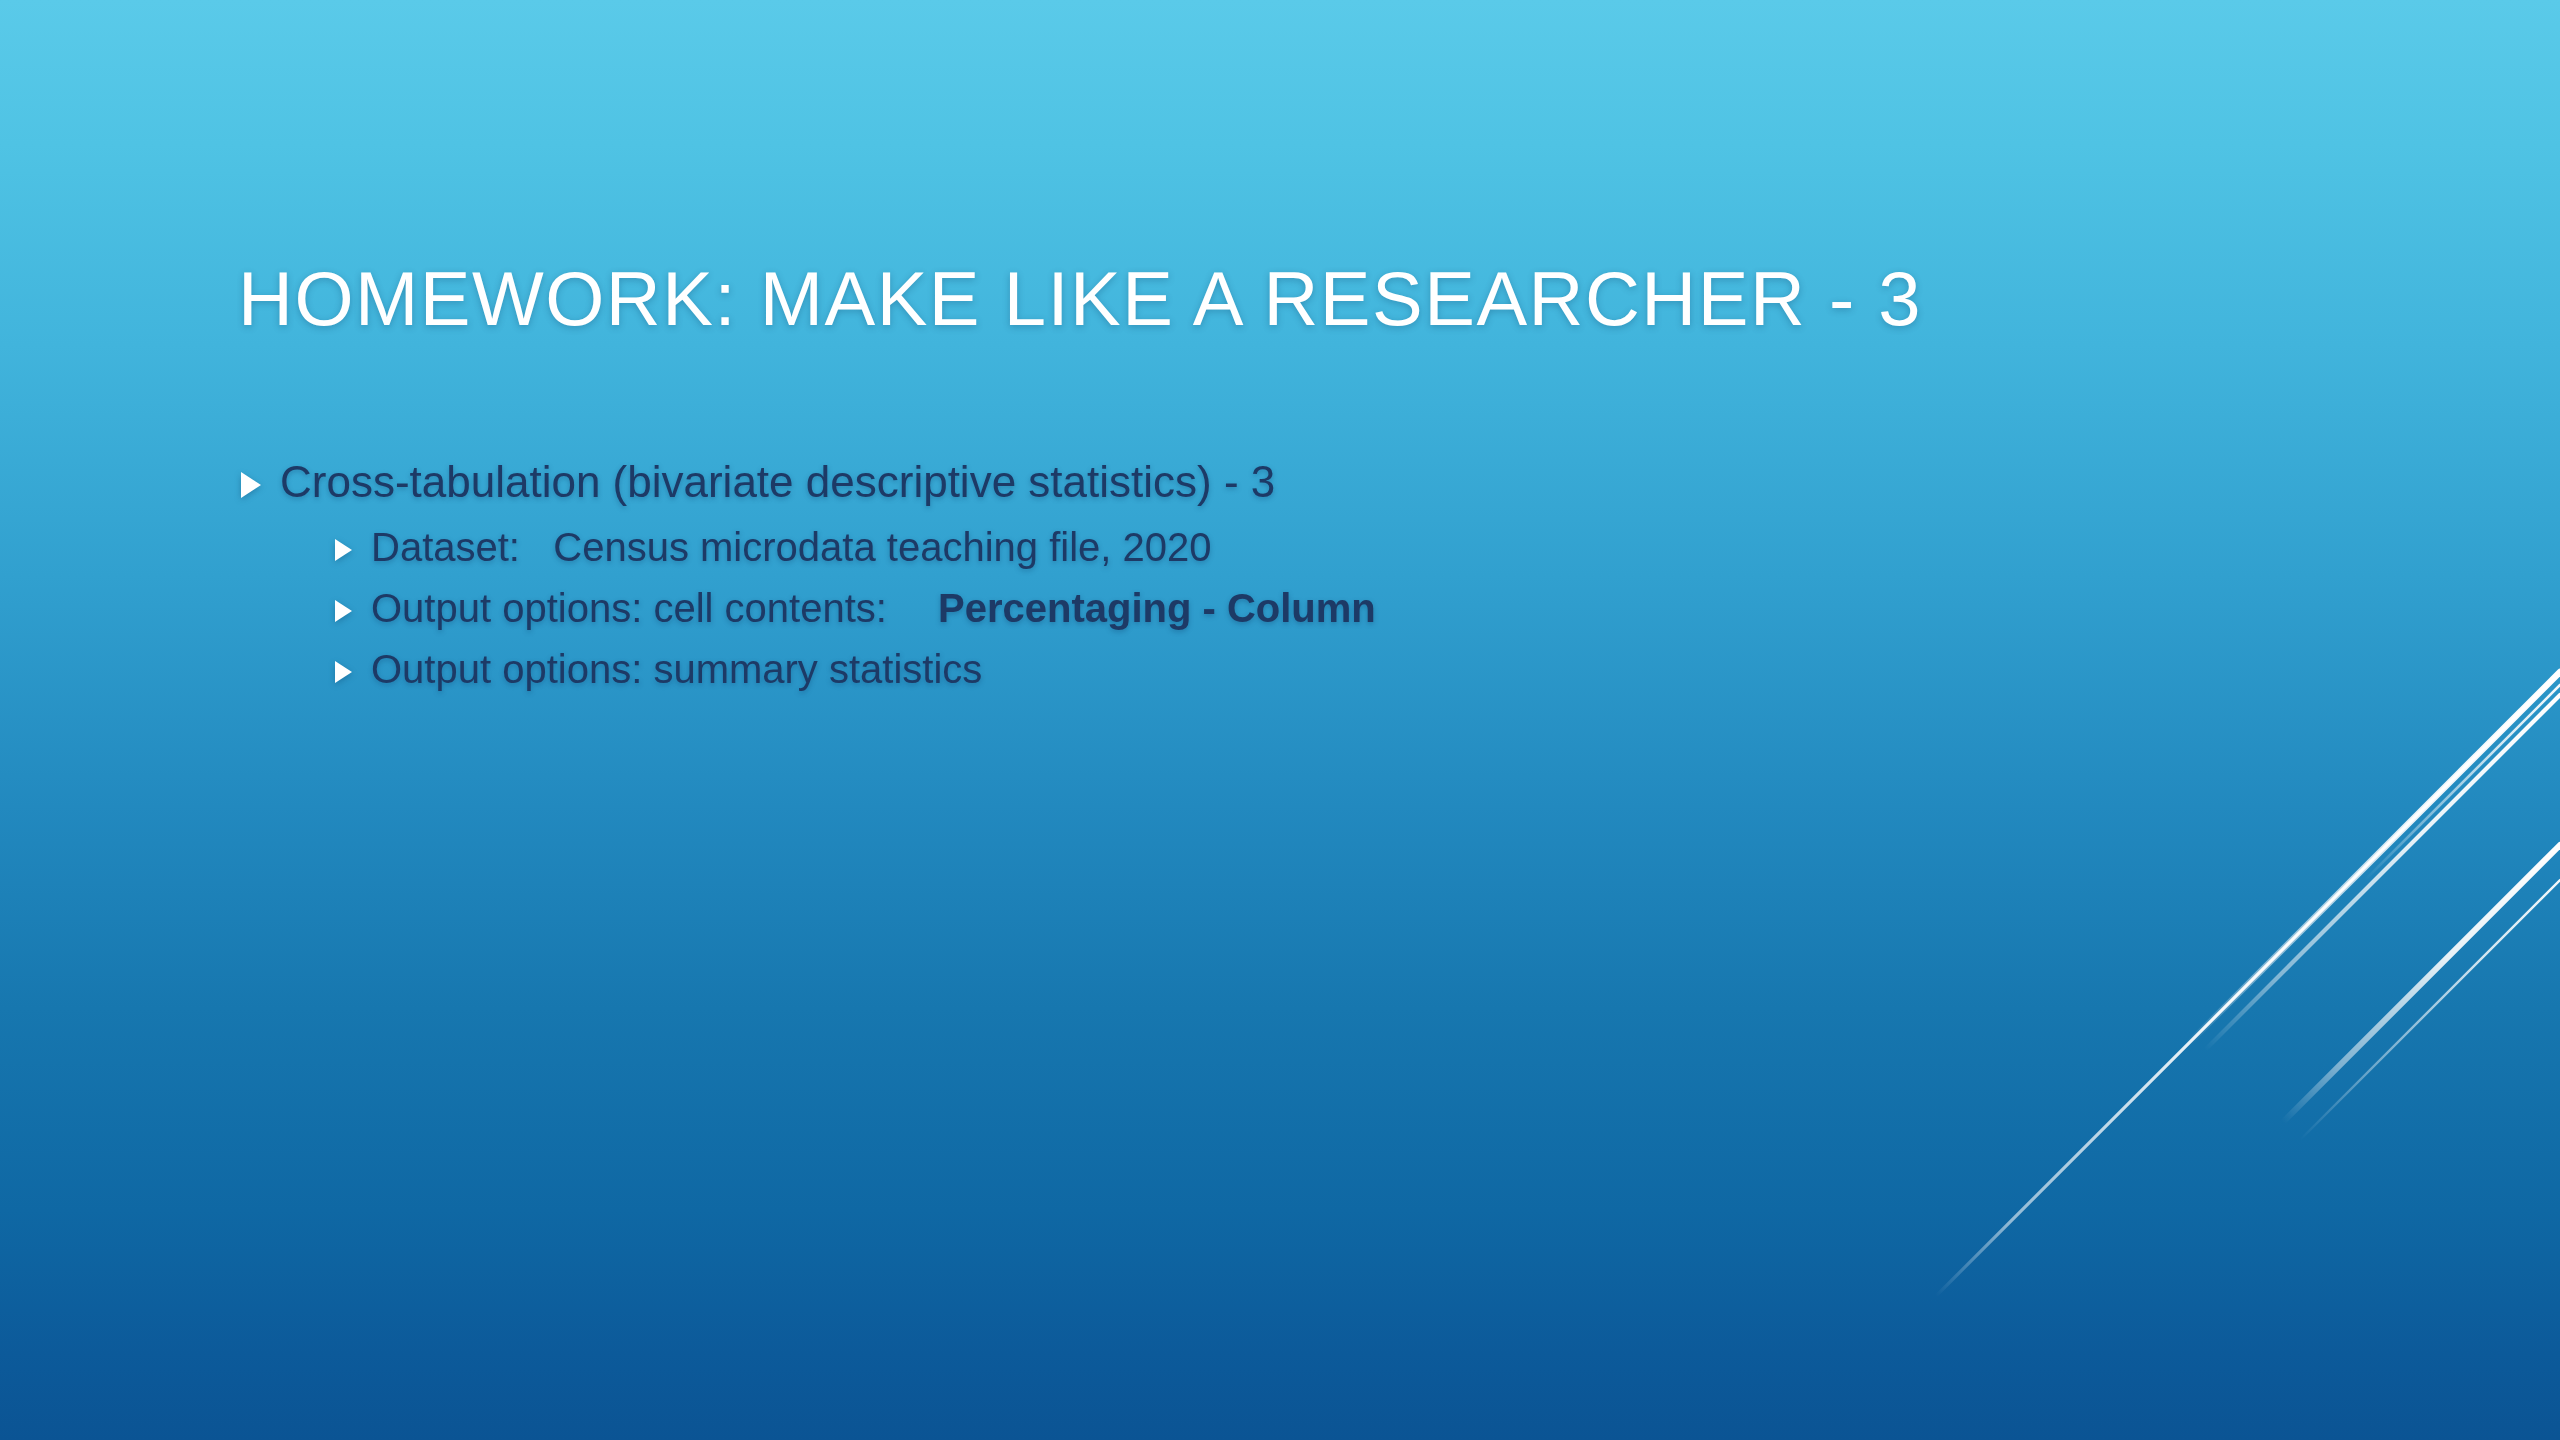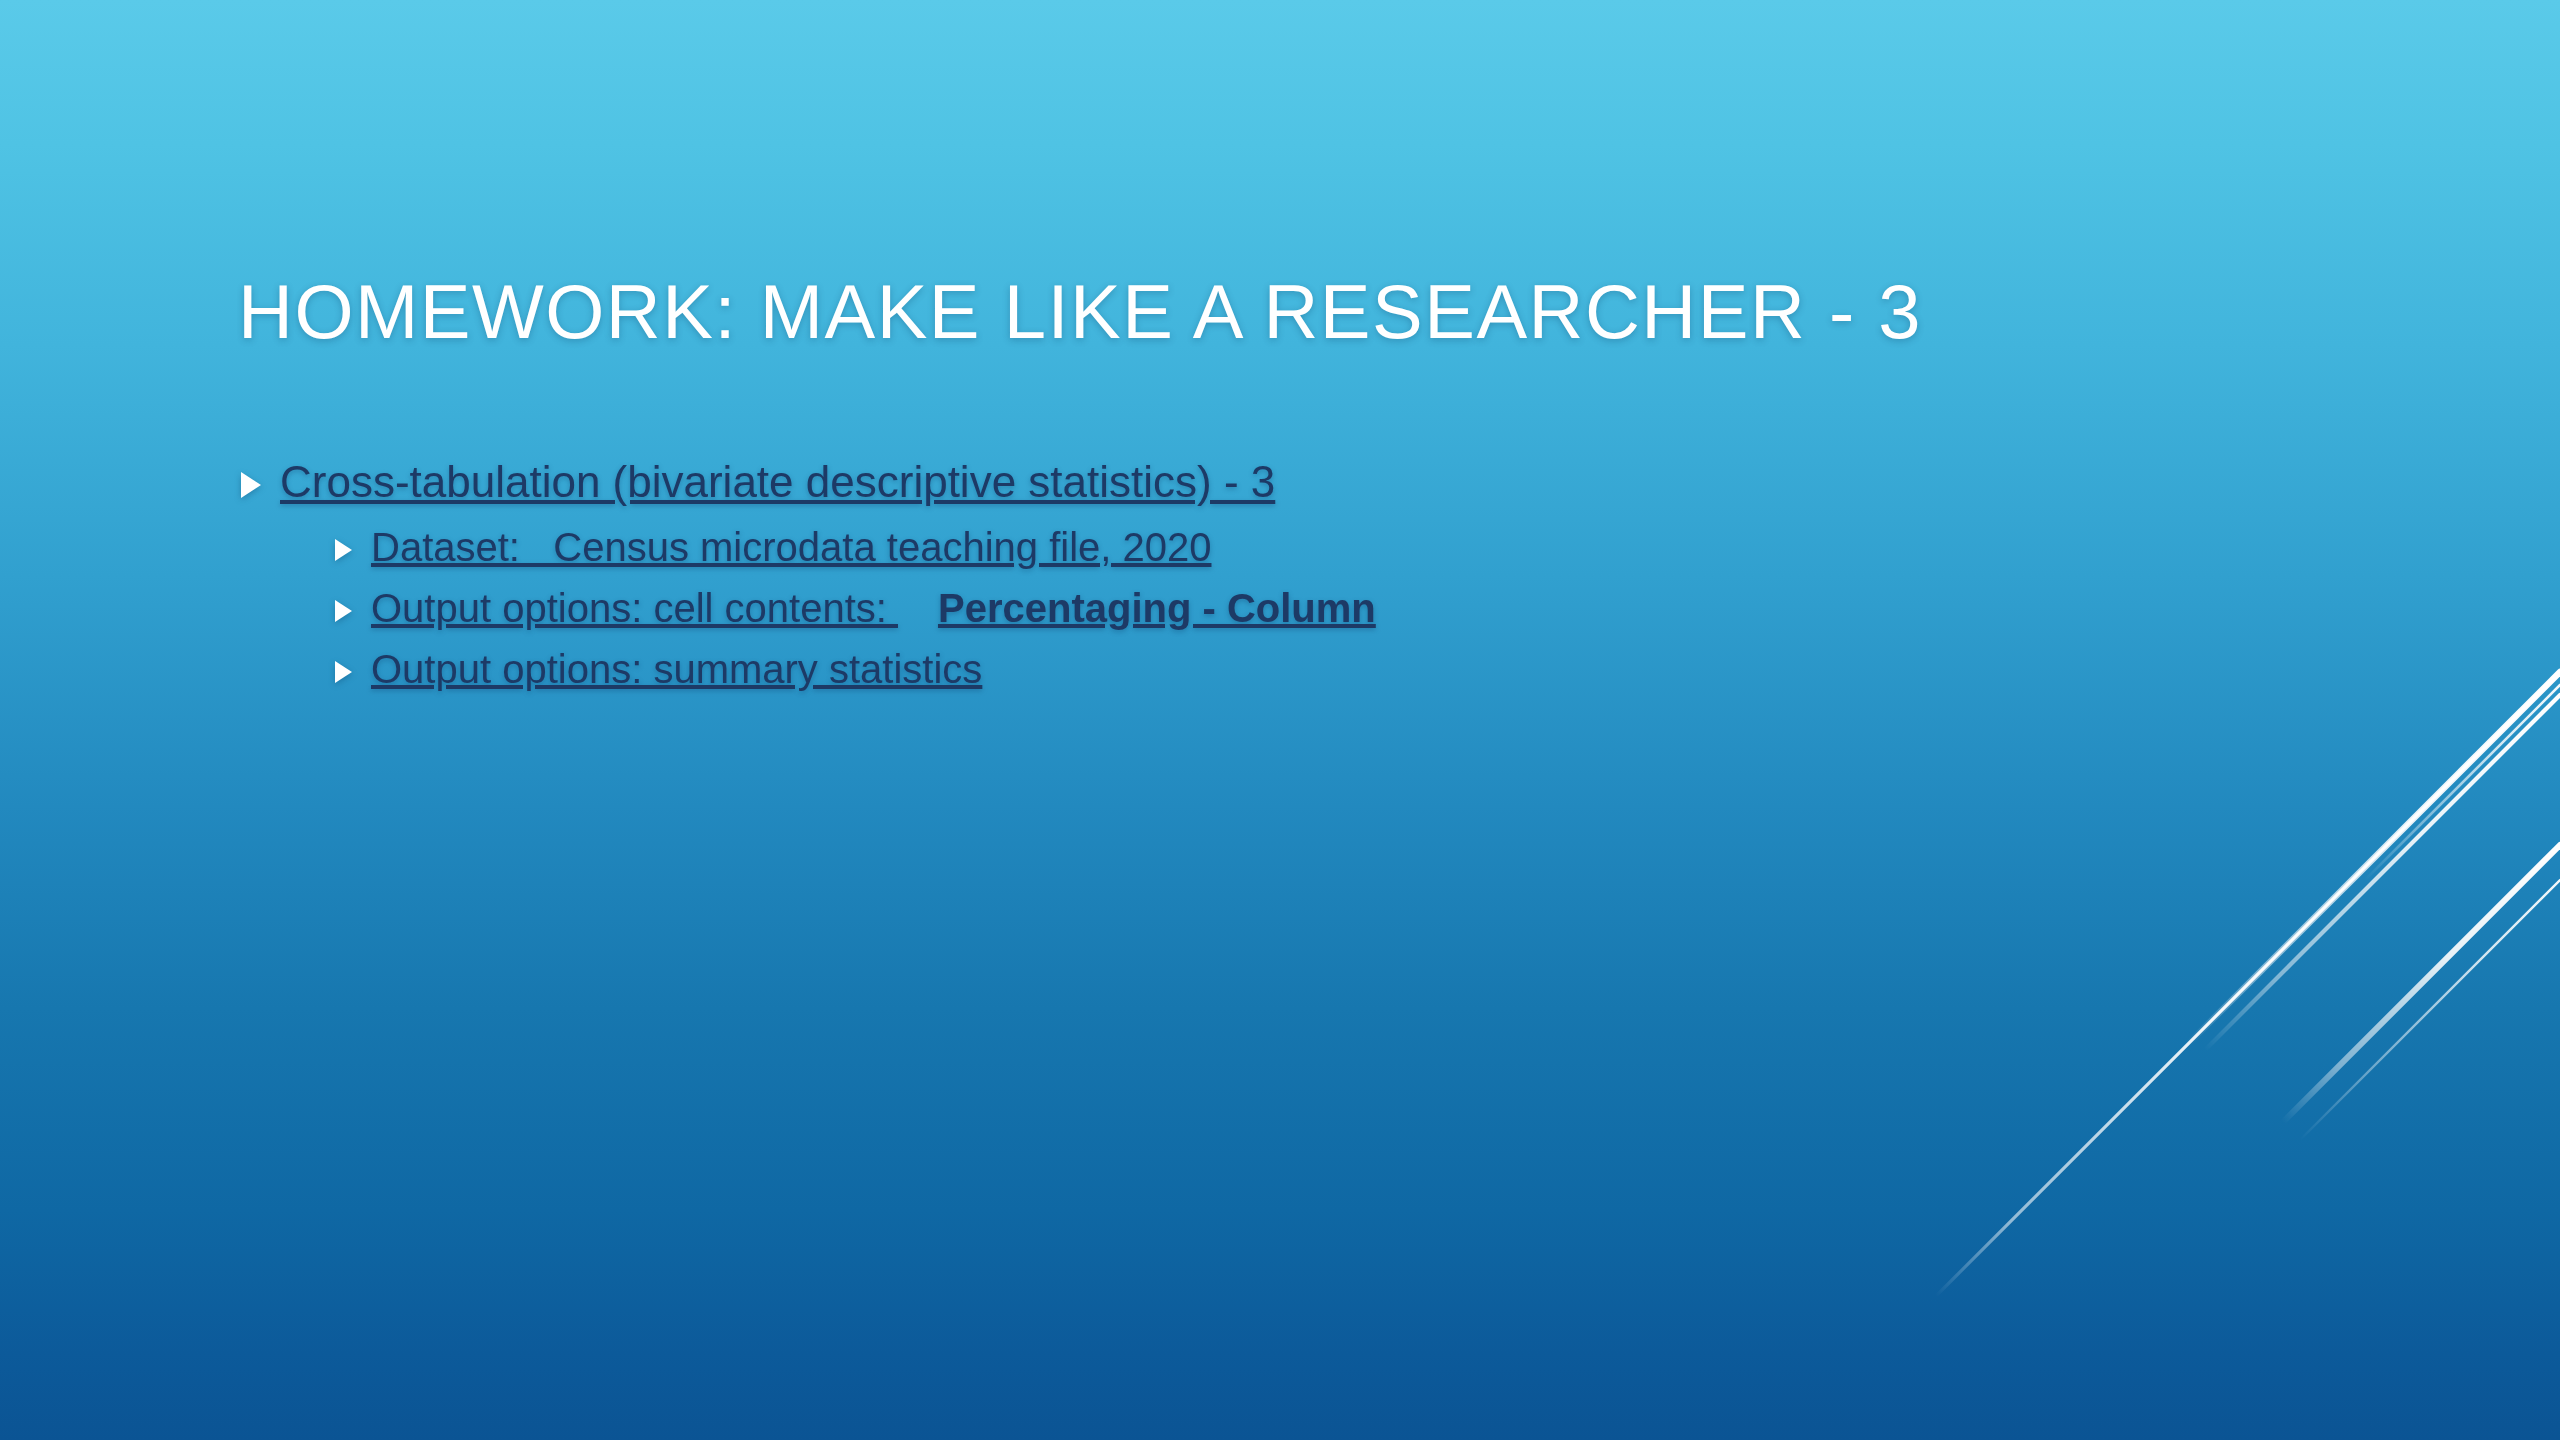--- a/index.html
+++ b/index.html
@@ -33,21 +33,21 @@
     inset: 0;
     width: 2560px;
     height: 1440px;
     pointer-events: none;
   }
 
   
   #title {
     position: absolute;
     left: 238px;
-    top: 272px;
+    top: 259px;
     width: 2100px;
     color: #FFFFFF;
     font-size: 76px;
     font-weight: 300;
     letter-spacing: 1.5px;
     line-height: 1.05;
     white-space: nowrap;
     text-shadow: 0 2px 7px rgba(10, 60, 100, 0.30);
   }
 
@@ -99,21 +99,21 @@
     line-height: 1.23;
     margin-bottom: 11px;
     margin-left: 95px;
   }
   .lvl2 .marker { width: 44px; height: 50px; }
   .lvl2 .marker::before {
     left: 8px; top: 16px;
     border-width: 11px 0 11px 17px;
   }
 
-  .btext { flex: 1 1 auto; text-decoration: underline; }
+  .btext { flex: 1 1 auto; }
   .btext b { font-weight: 700; margin-left: 40px; }
 </style>
 </head>
 <body>
 
 <div id="slide">
 
   <svg id="streaks" viewBox="0 0 2560 1440" preserveAspectRatio="none" aria-hidden="true">
     <defs>
       <linearGradient id="taper1" x1="0" y1="1" x2="1" y2="0">

